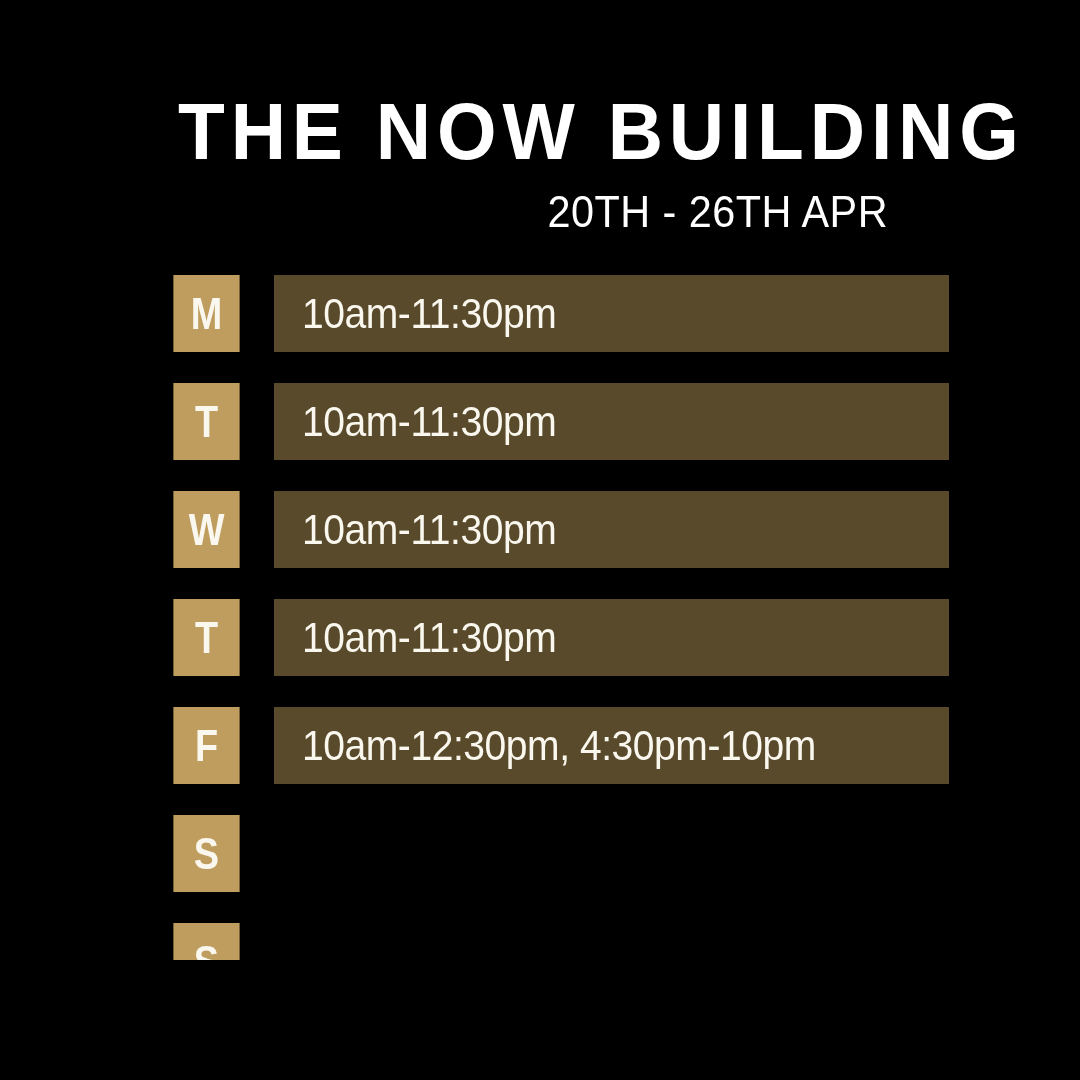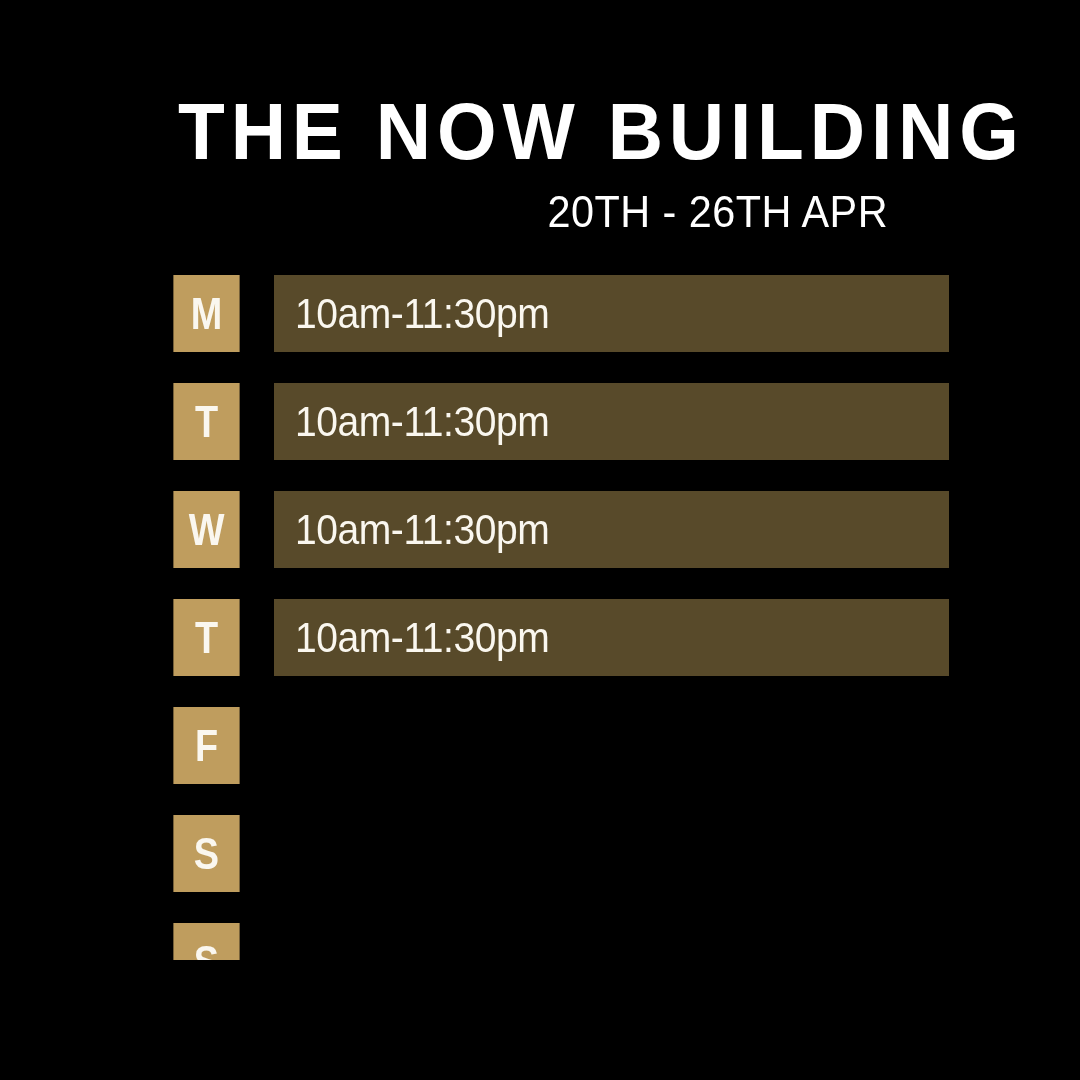--- a/index.html
+++ b/index.html
@@ -87,21 +87,21 @@
     transform: scaleX(0.86);
   }
   .row-gap {
     flex: 0 0 29px;
   }
   .hours-bar {
     flex: 1 1 auto;
     background: #584a2a;
     display: flex;
     align-items: center;
-    padding-left: 21px;
+    padding-left: 28px;
     box-sizing: border-box;
   }
   .hours-text {
     color: #faf7ef;
     font-family: "Liberation Sans", sans-serif;
     font-weight: 400;
     font-size: 42px;
     line-height: 1;
     letter-spacing: -0.5px;
     white-space: nowrap;
@@ -149,20 +149,23 @@
       <div class="day-badge">T</div>
       <div class="row-gap"></div>
       <div class="hours-bar">
         <span class="hours-text">10am-11:30pm</span>
       </div>
     </div>
 
     <div class="day-row">
       <div class="day-badge">F</div>
       <div class="row-gap"></div>
+      <div class="hours-bar">
+        <span class="hours-text">10am-12:30pm, 4:30pm-10pm</span>
+      </div>
     </div>
 
     <div class="day-row">
       <div class="day-badge">S</div>
       <div class="row-gap"></div>
     </div>
 
     <div class="day-row">
       <div class="day-badge">S</div>
       <div class="row-gap"></div>

